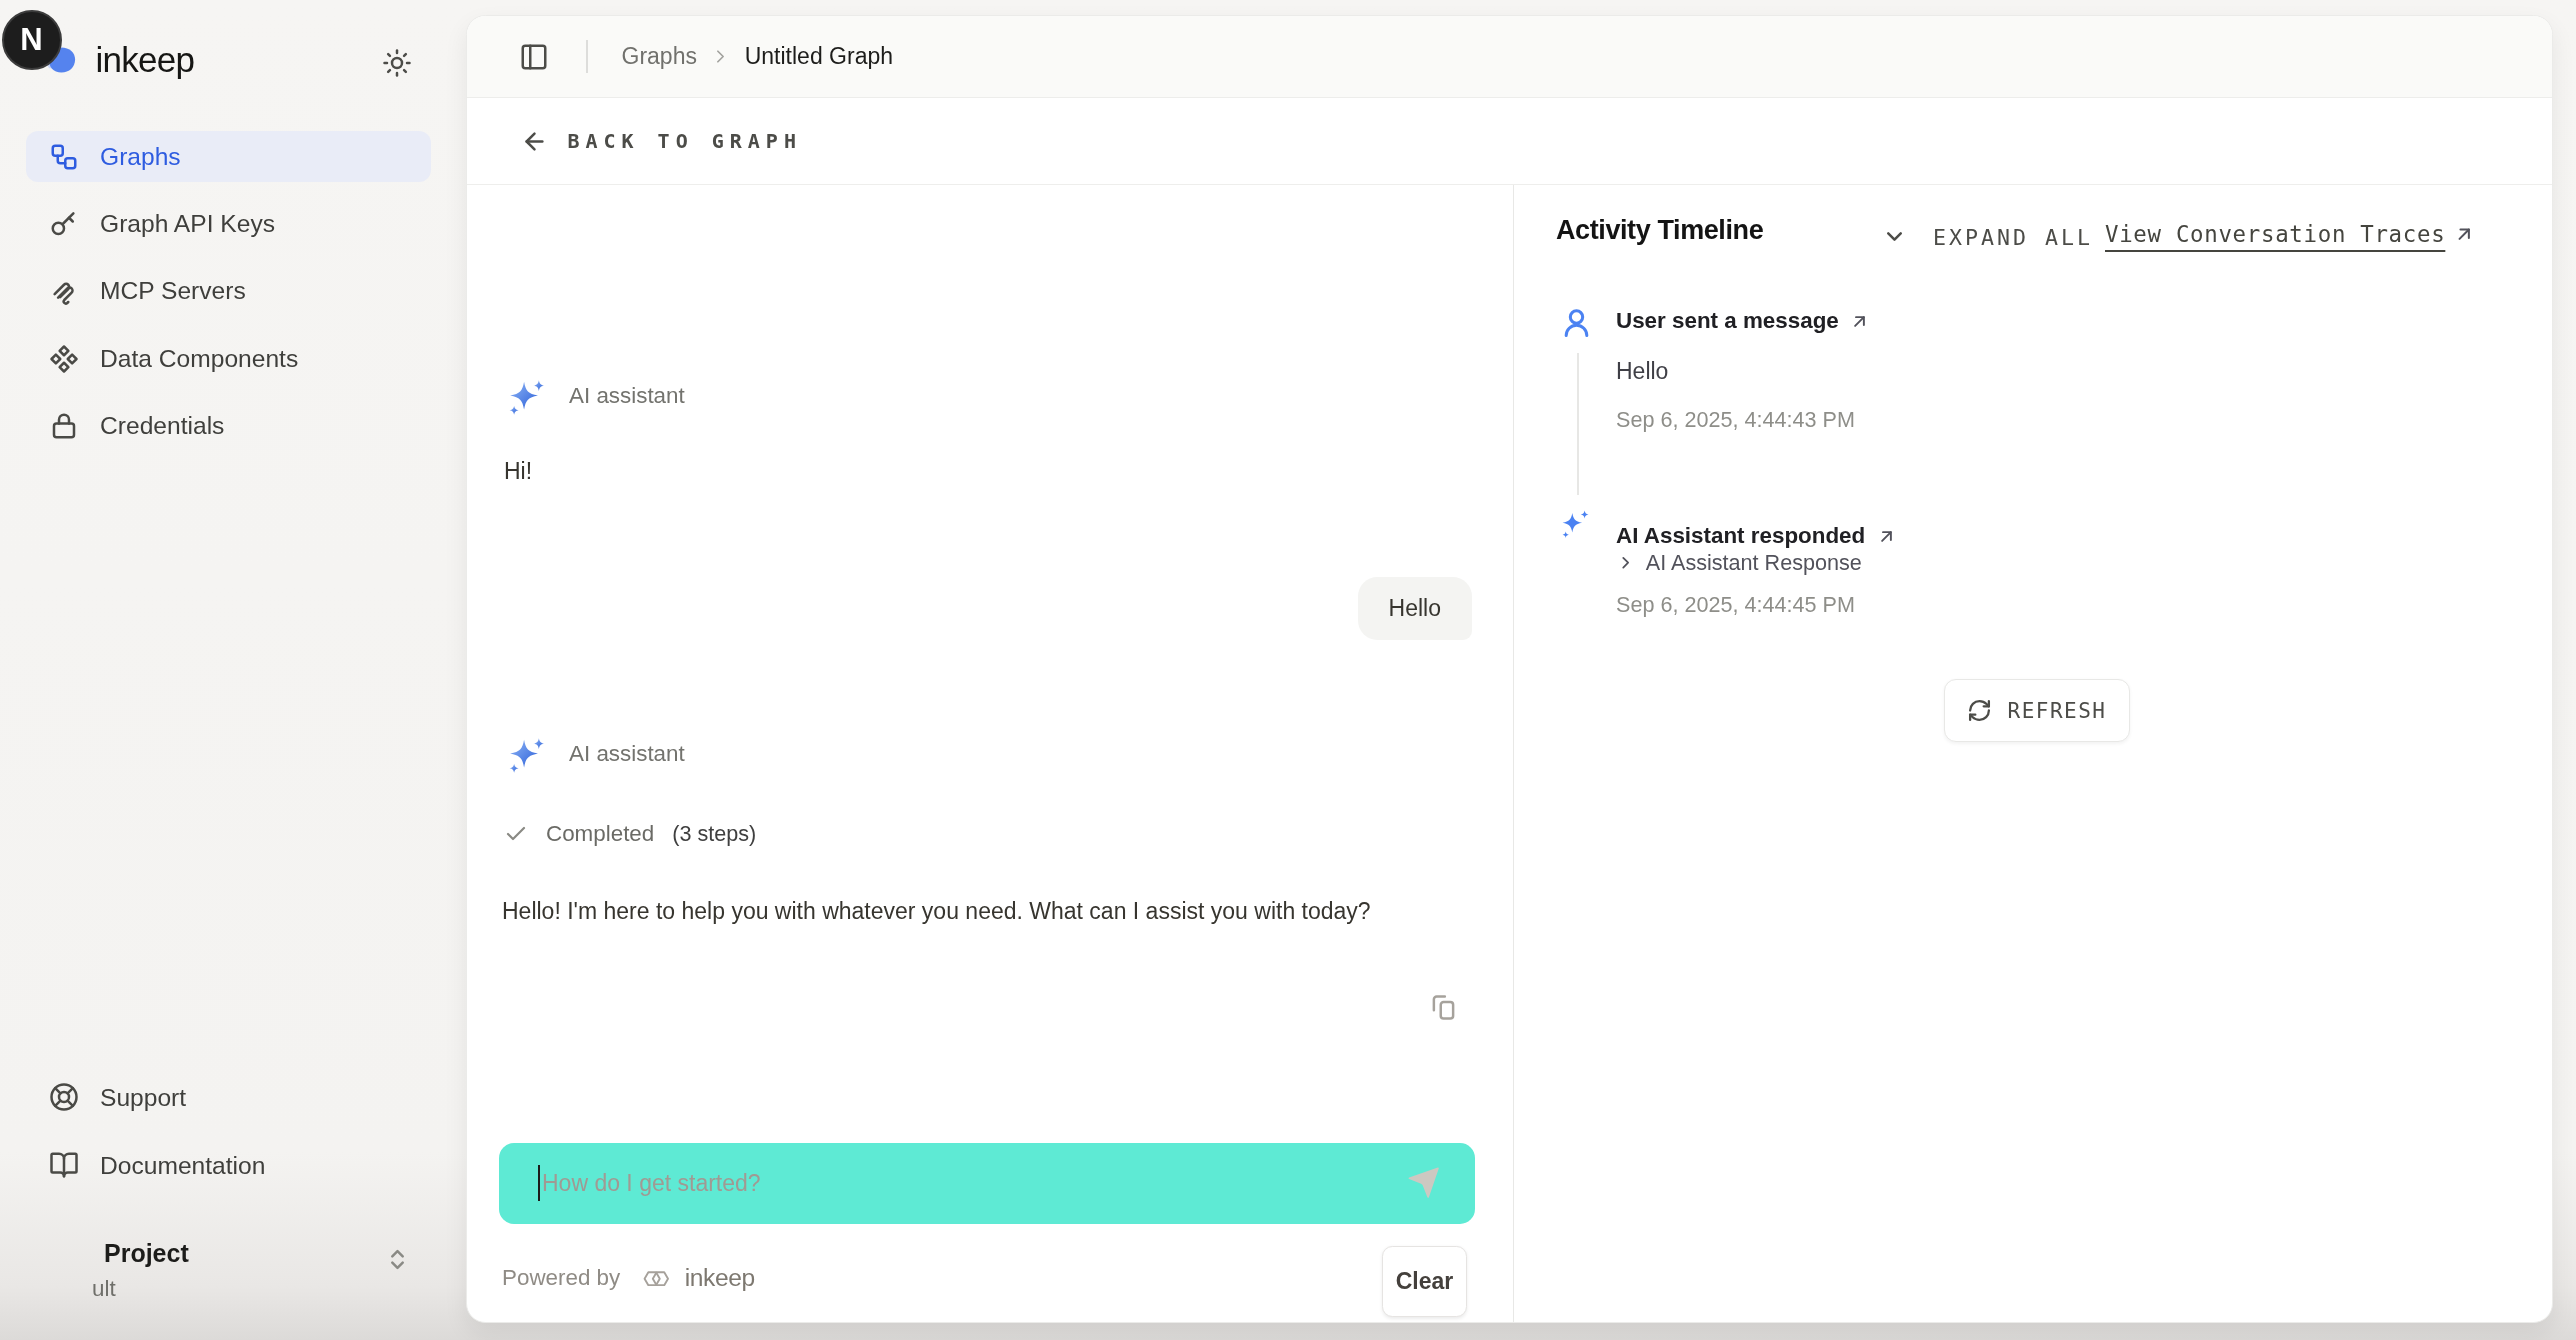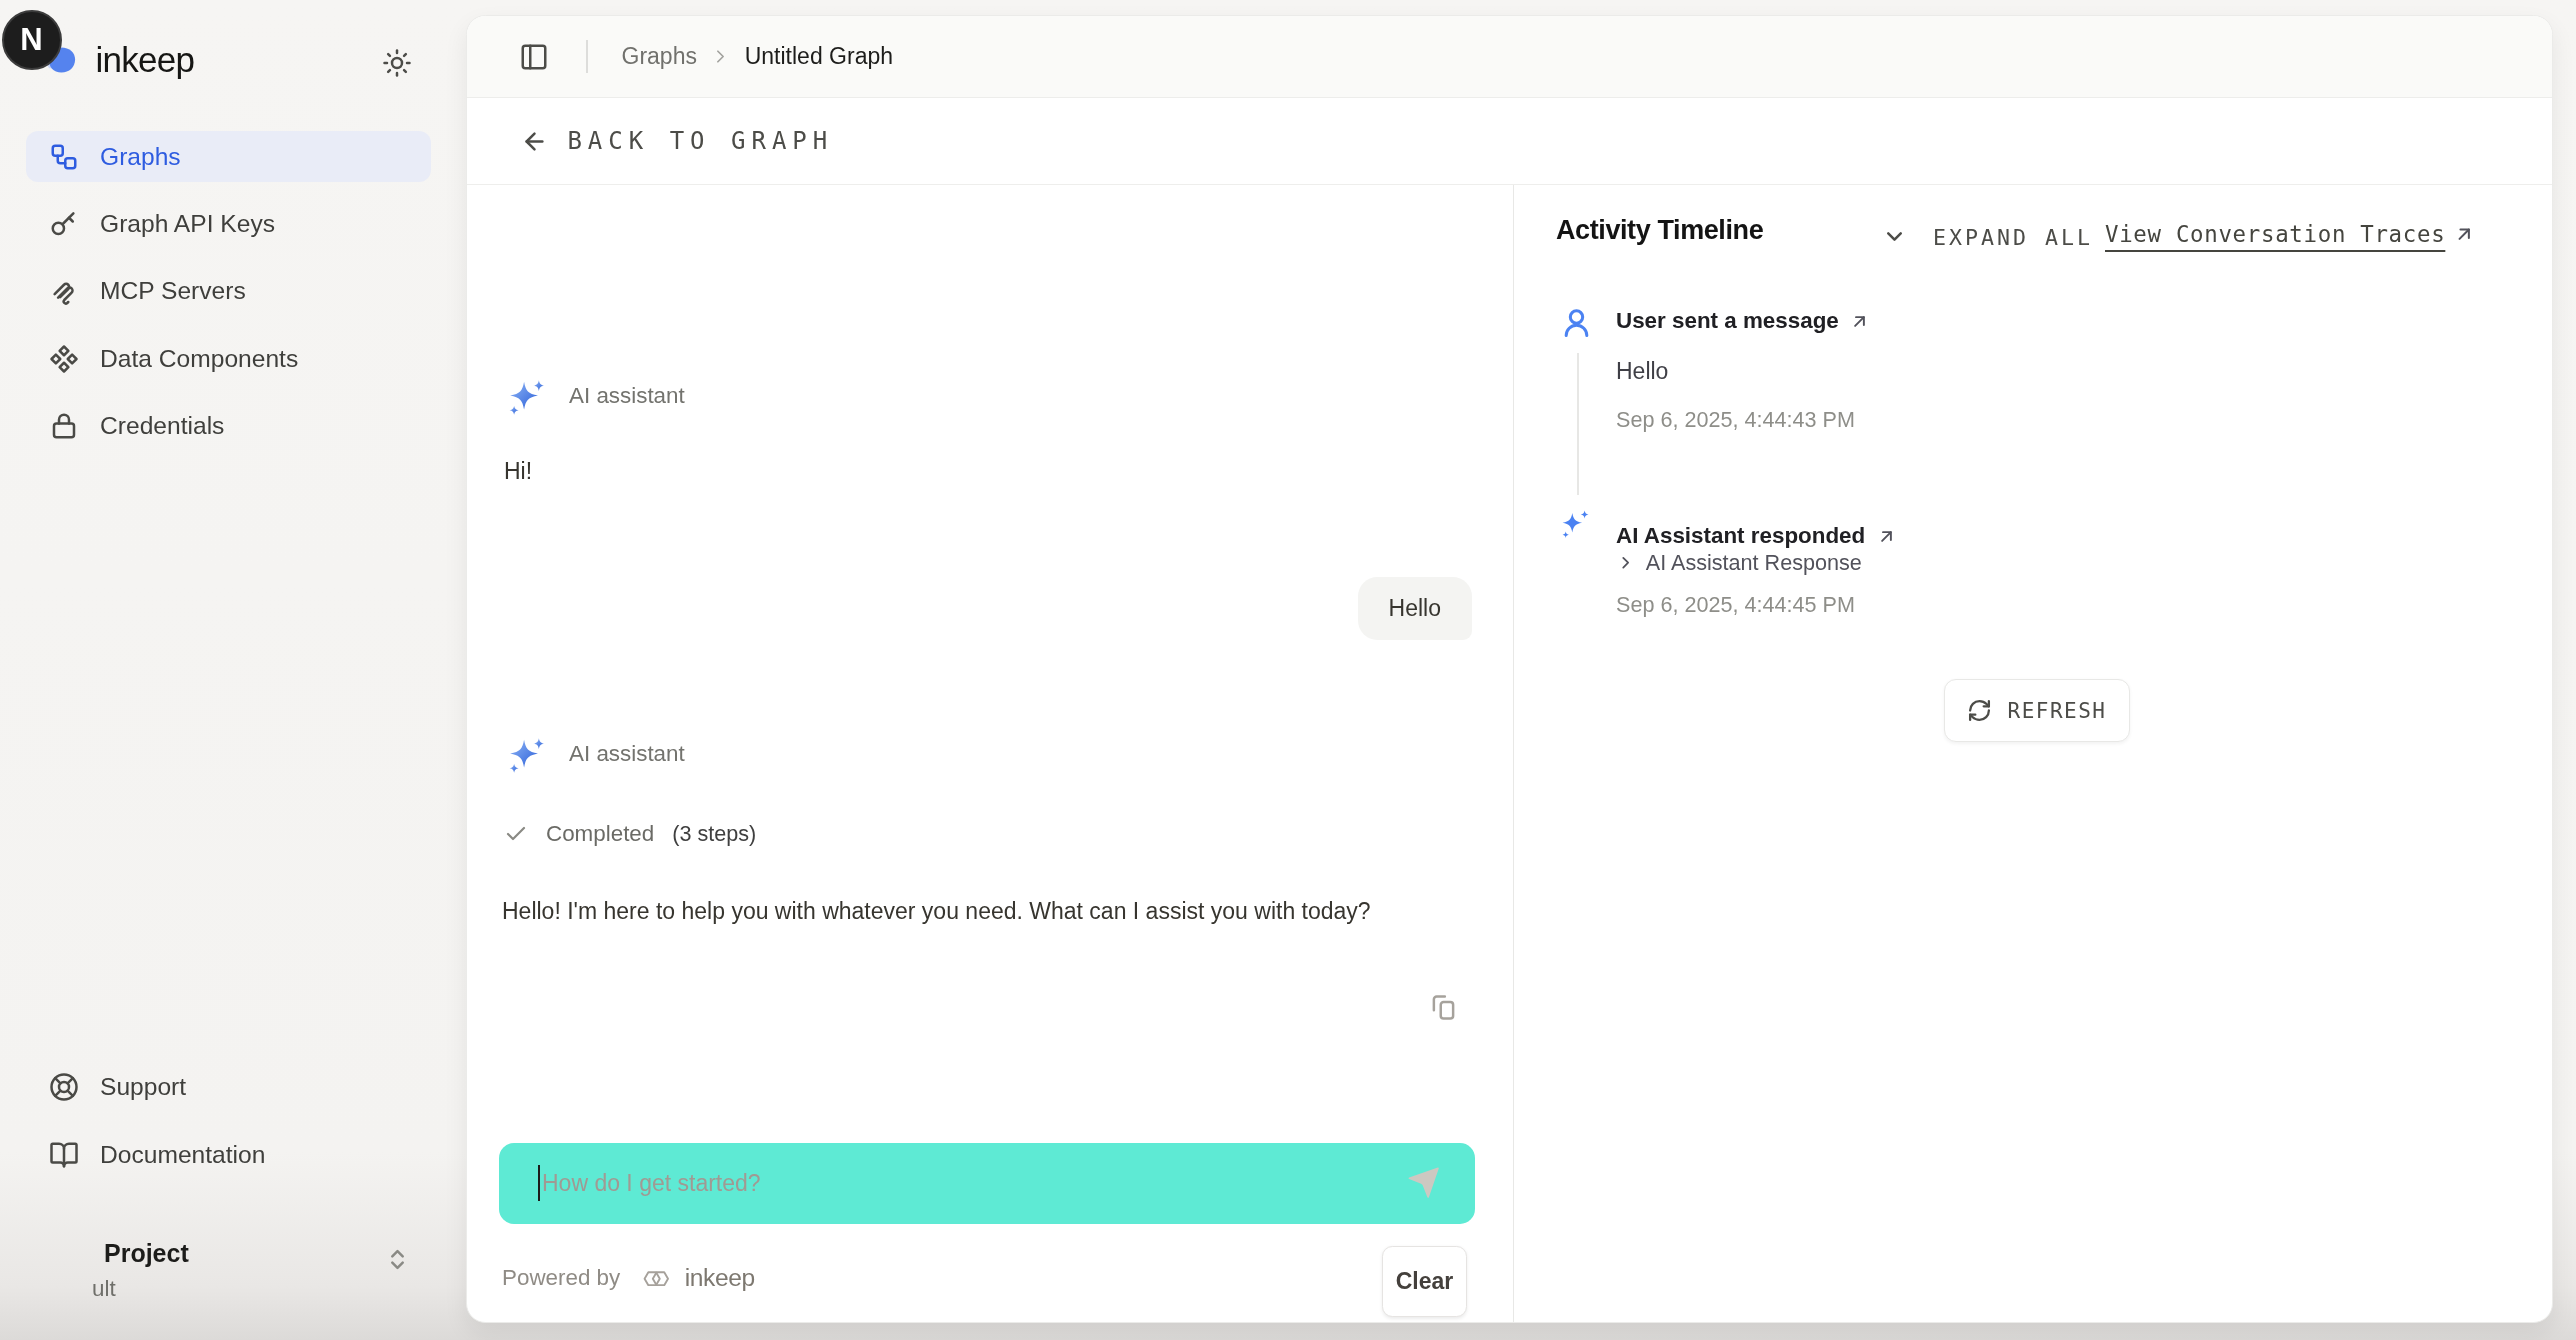--- a/index.html
+++ b/index.html
@@ -17,39 +17,39 @@
   #sidebar { position: absolute; left:0; top:0; width:466px; height:1340px; }
   .brand-row { position:absolute; left:37px; top:37px; display:flex; align-items:center; gap:10.4px; }
   .brand-text { font-size:35px; font-weight:500; letter-spacing:-0.7px; color:#161614; }
   .theme-btn { position:absolute; left:379px; top:45px; width:36px; height:36px; display:flex; align-items:center; justify-content:center; color:#4c4c48; cursor:pointer; }
   .nav { position:absolute; left:26px; top:131px; width:405px; }
   .nav-item { display:flex; align-items:center; height:51px; margin-bottom:16.4px; padding-left:23px; border-radius:12px; color:#3f3f3c; font-size:24.6px; cursor:pointer; }
   .nav-item .nav-icon { width:30px; height:30px; margin-right:21px; color:#4a4a46; display:flex; align-items:center; }
   .nav-item.active { background:#e9ecf7; color:#2e5ce0; font-weight:500; }
   .nav-item.active .nav-icon { color:#2e5ce0; }
   .nav2 { position:absolute; left:26px; top:1061px; width:405px; }
-  .nav2 .nav-item { margin-bottom:17px; }
+  .nav2 .nav-item { margin-bottom:17px;align-items:flex-end; }
   .project-row { position:absolute; left:26px; top:1222px; width:405px; height:89px; cursor:pointer; }
   .proj-line1 { position:absolute; left:78px; top:17px; font-size:25px; font-weight:600; color:#1c1c1a; }
   .proj-line2 { position:absolute; left:66px; top:54px; font-size:22.4px; color:#6f6f6a; }
   .n-badge { position:absolute; left:1.5px; top:9.7px; width:60px; height:60px; border-radius:50%;
     background:#1d1d1d; border:2.2px solid #3c3c3c; color:#fff; display:flex; align-items:center; justify-content:center;
     font-size:31px; font-weight:700; z-index:5; }
   .proj-chevrons { position:absolute; left:359px; top:24.6px; color:#8a8a85; }
 
   
   #card { position:absolute; left:466px; top:15px; width:2087px; height:1308px; background:#fff;
     border:0.7px solid #ebebe9; border-radius:19.4px; box-shadow:0 10.4px 25px rgba(0,0,0,.07); overflow:hidden; }
   .card-topbar { height:82px; background:#fafaf8; border-bottom:0.7px solid #ededeb; display:flex; align-items:center; padding-left:52px; }
   .tb-divider { width:1.5px; height:33px; background:#dddddb; margin:0 34px 0 37px; }
   .crumb-sec { font-size:23px; color:#71716d; cursor:pointer; }
   .crumb-sep { color:#a3a39f; margin:0 13.4px; display:flex; align-items:center; }
   .crumb-page { font-size:23px; color:#1d1d1b; font-weight:500; }
   .card-backbar { height:87px; background:#fff; border-bottom:0.7px solid #eeeeec; display:flex; align-items:center; padding-left:54px; color:#4c4c48; cursor:pointer; }
-  .back-label { font-size:24px; font-weight:400; letter-spacing:6px; margin-left:19.4px; color:#4c4c48; }
+  .back-label { font-size:20px; font-weight:700; letter-spacing:6px; margin-left:19.4px; color:#4c4c48; }
   .card-body { position:relative; display:flex; height:1138px; }
 
   
   #chat { position:relative; width:1047px; height:100%; border-right:0.7px solid #e8e8e6; }
   .avatar-spark { position:absolute; width:45px; height:45px; }
   .asst-label { position:absolute; font-size:22.4px; color:#73736e; }
   .msg-text { position:absolute; font-size:23px; color:#37352f; }
   .bubble { position:absolute; right:41px; top:392px; height:63px; line-height:63px; padding:0 31px;
     background:#f4f4f2; border-radius:19.4px 19.4px 9px 19.4px; font-size:23px; color:#37352f; }
   .status-row { position:absolute; left:37px; top:636px; display:flex; align-items:center; gap:18px; }

